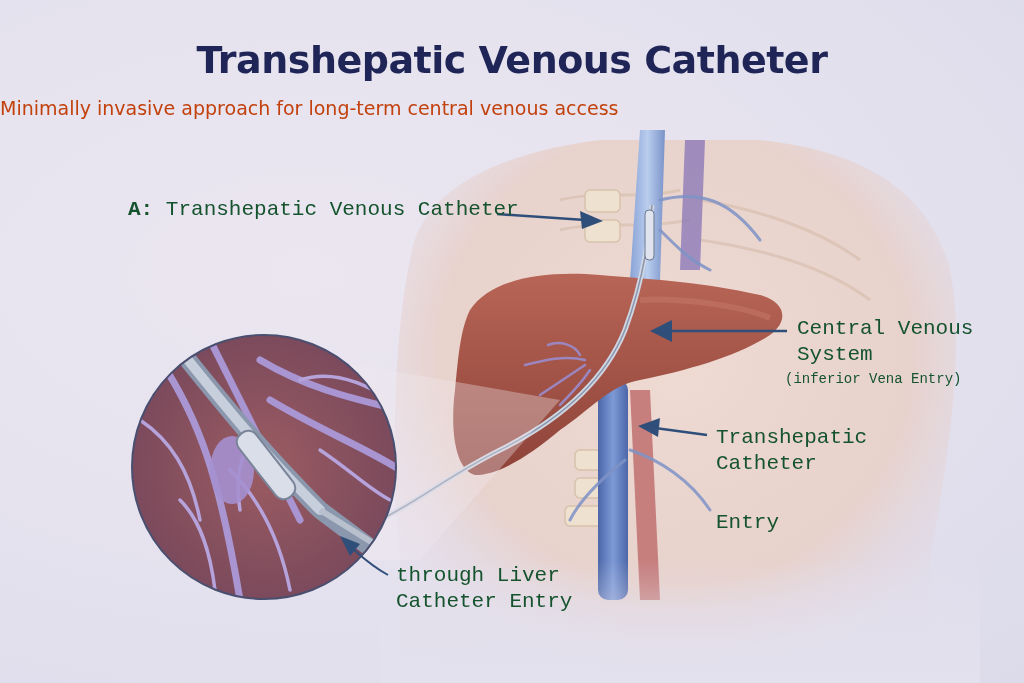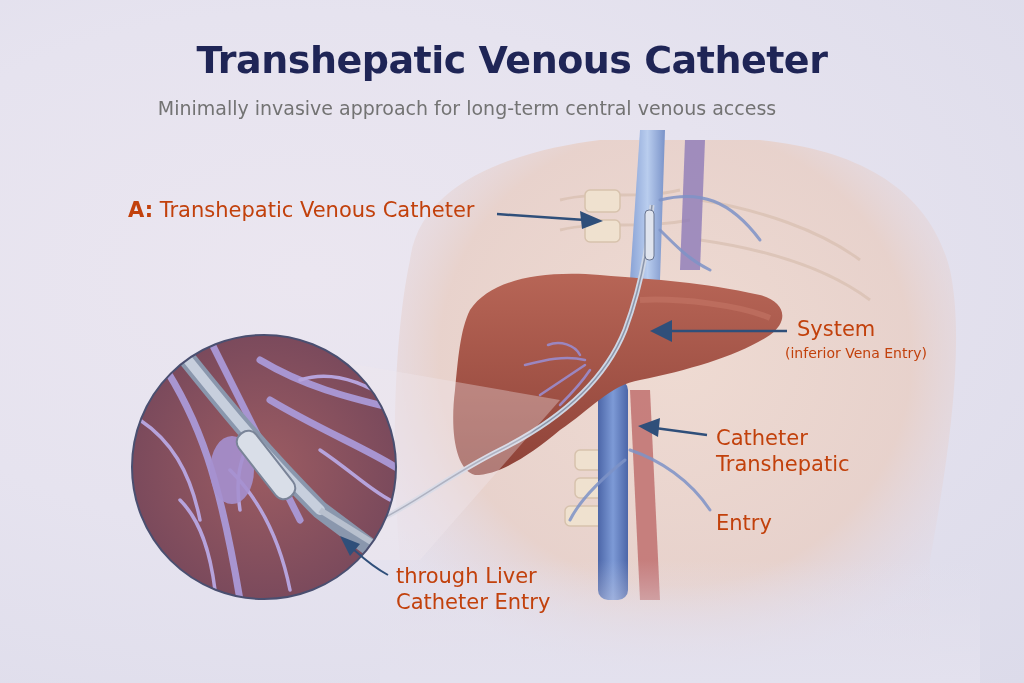--- a/index.html
+++ b/index.html
@@ -7,24 +7,24 @@
     width:1024px; height:683px; overflow:hidden; position:relative;
     font-family:"DejaVu Sans", "Liberation Sans", sans-serif;
     background: radial-gradient(ellipse at 30% 40%, #ebe6f0 0%, #e6e3ef 45%, #dcdbea 100%);
   }
   .canvas { position:absolute; left:0; top:0; width:1024px; height:560px; }
   .title {
     position:absolute; left:0; width:1024px; top:38px; text-align:center;
     font-size:38px; font-weight:bold; color:#1f2556; letter-spacing:-0.5px;
   }
   .subtitle {
-    position:absolute; left:0; width:934px; top:97px; text-align:center;
-    font-size:19px; color:#737373; padding-left:0;
+    position:absolute; left:0; width:934px; top:97px; 
+    font-size:19px; color:#c2410c; padding-left:0;
   }
-  .lbl { position:absolute; color:#c2410c; font-size:21px; line-height:26px; }
+  .lbl { position:absolute; color:#14532d; font-size:21px; line-height:26px;font-family:Liberation Mono, monospace; }
   .lbl-a { left:128px; top:197px; font-size:21px; }
   .lbl-a .prefix { font-weight:bold; }
   .lbl-cvs { left:797px; top:316px; font-size:21px; }
   .lbl-cvs .sub { font-size:14px; display:block; line-height:22px; margin-left:-12px; }
   .lbl-tc { left:716px; top:425px; }
   .lbl-liver { left:716px; top:510px; }
   .lbl-entry { left:396px; top:563px; }
   svg { position:absolute; left:0; top:0; }
 </style>
 </head>
@@ -165,27 +165,28 @@
 
 <div class="title">Transhepatic Venous Catheter</div>
 <div class="subtitle">Minimally invasive approach for long-term central venous access</div>
 
 <div class="lbl lbl-a">
   <span class="prefix">A:</span>
   <span>Transhepatic Venous Catheter</span>
 </div>
 
 <div class="lbl lbl-cvs">
+  <span style="display:block">Central Venous</span>
   <span style="display:block">System</span>
   <span class="sub">(inferior Vena Entry)</span>
 </div>
 
 <div class="lbl lbl-tc">
+  <span style="display:block">Transhepatic</span>
   <span style="display:block">Catheter</span>
-  <span style="display:block">Transhepatic</span>
 </div>
 
 <div class="lbl lbl-liver">Entry</div>
 
 <div class="lbl lbl-entry">
   <span style="display:block">through Liver</span>
   <span style="display:block">Catheter Entry</span>
 </div>
 
 </div>

